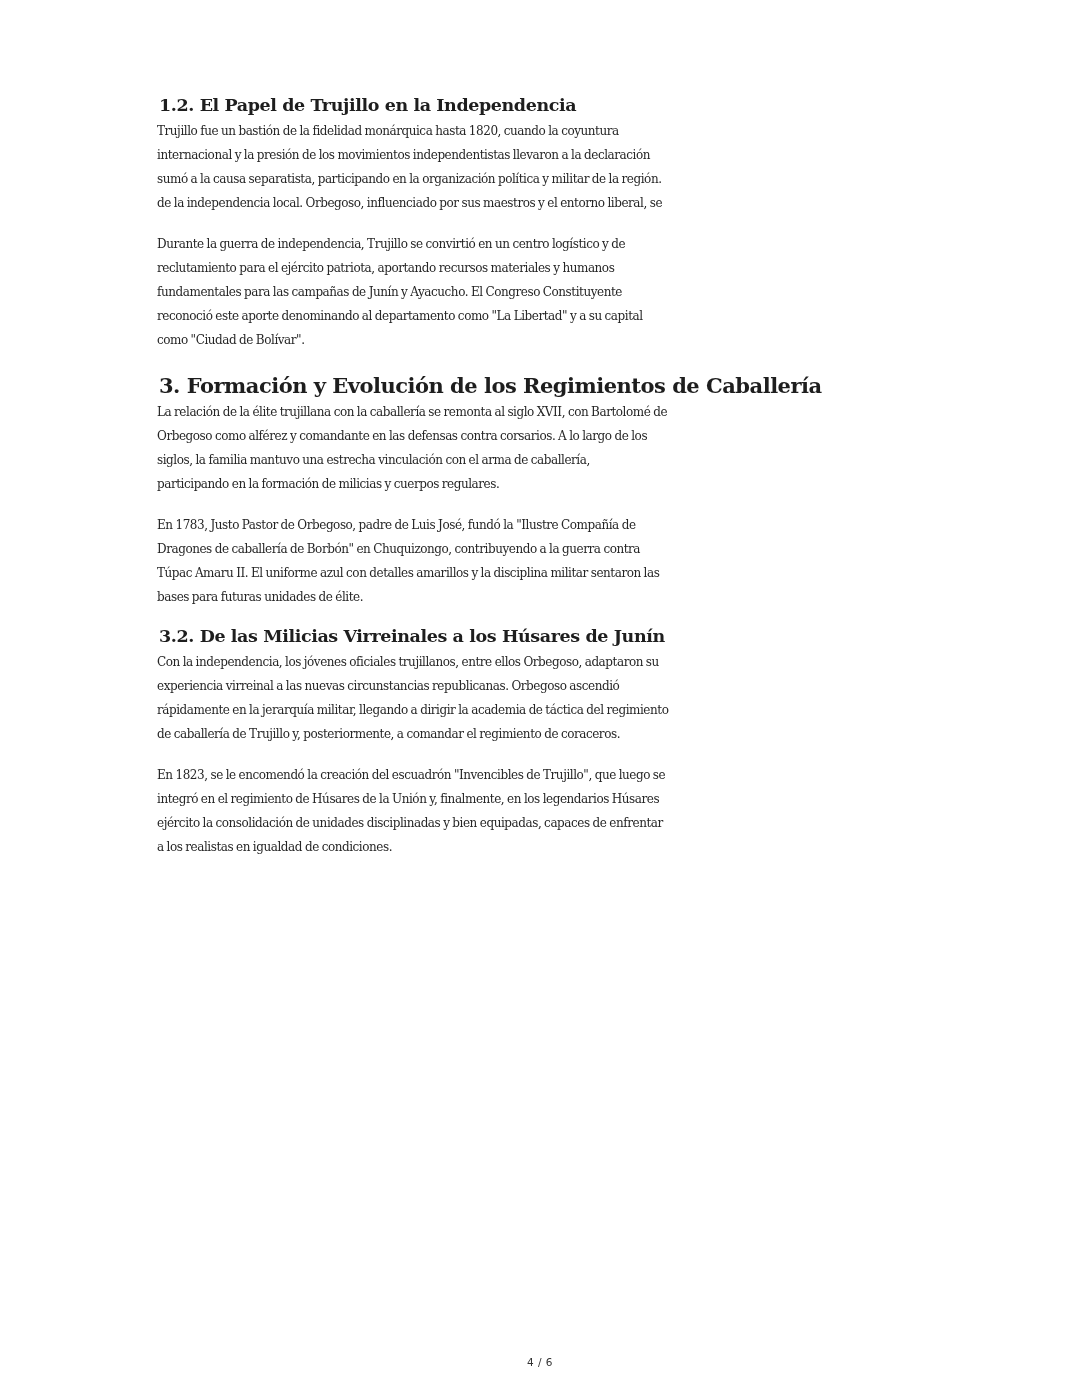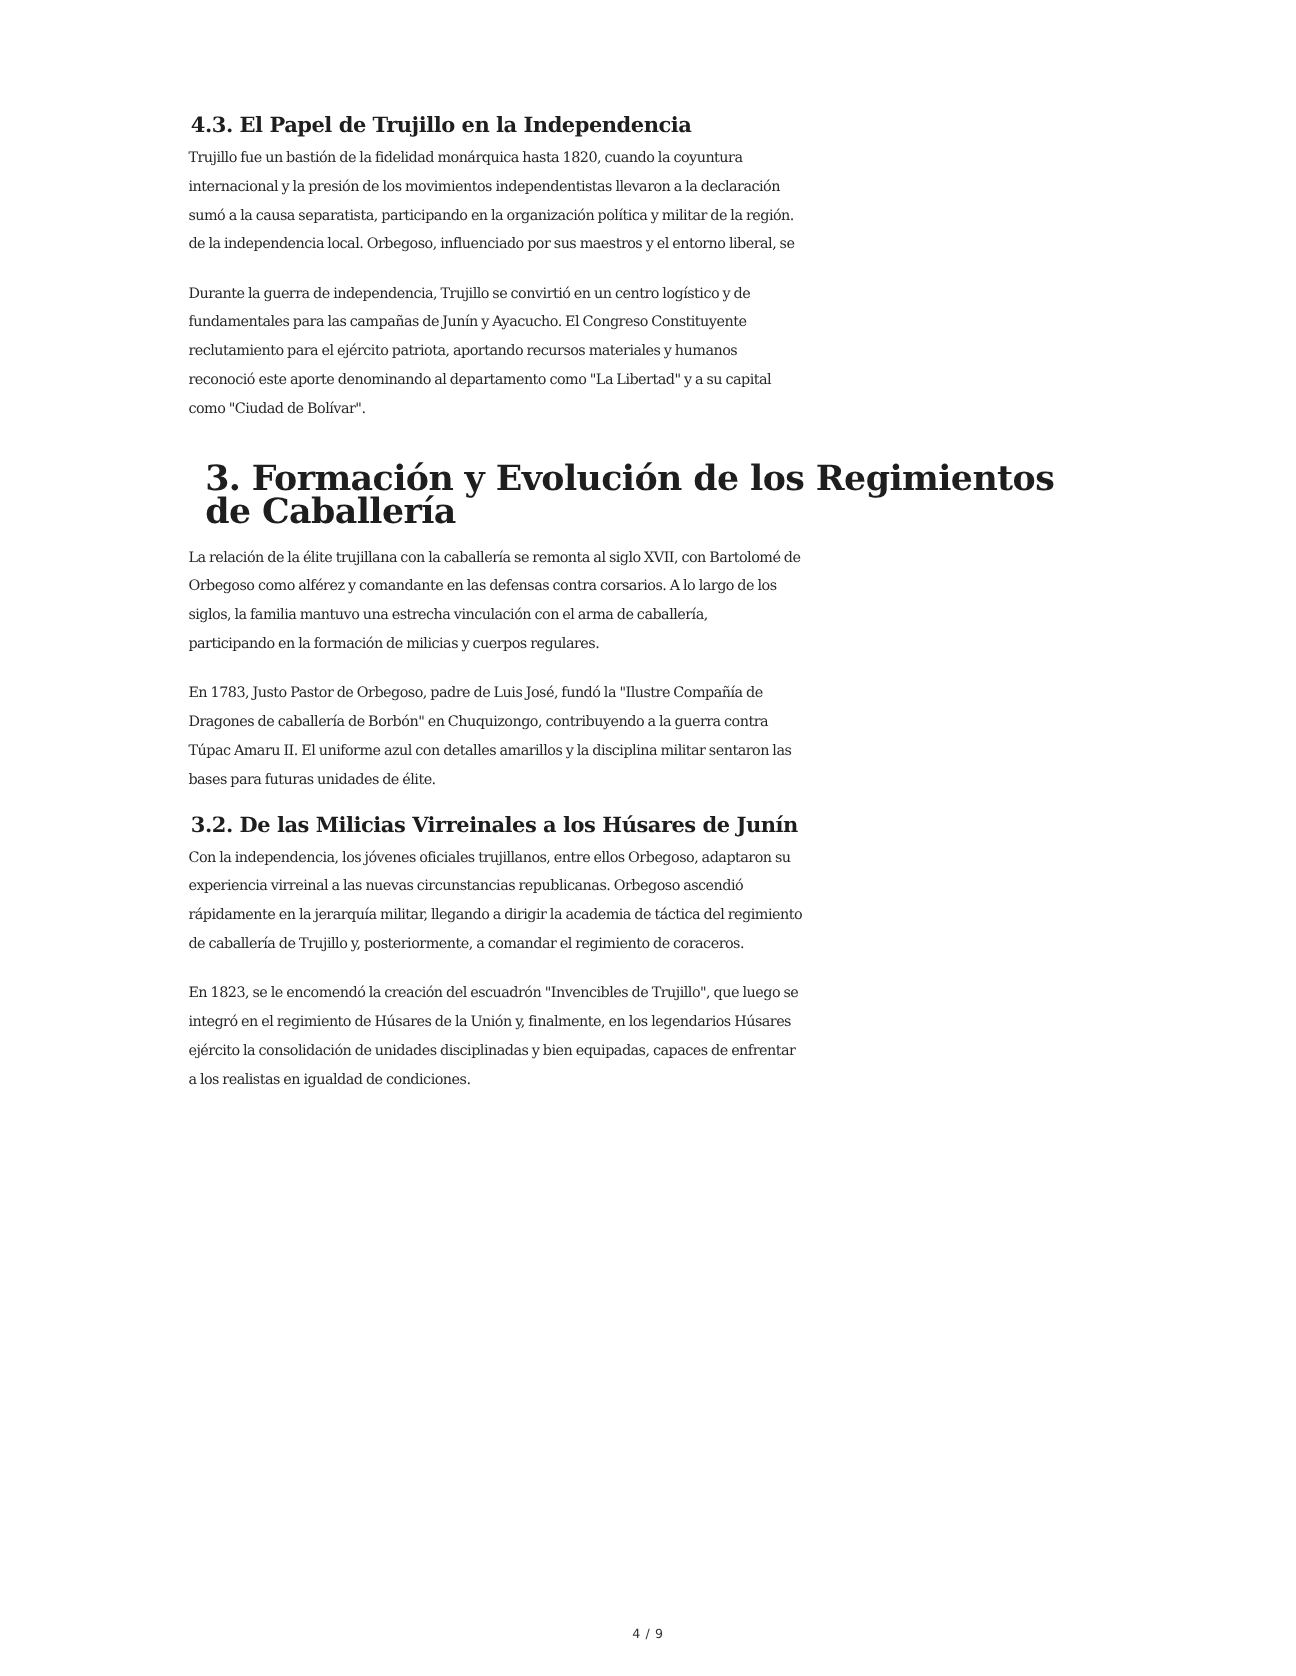--- a/index.html
+++ b/index.html
@@ -2,21 +2,21 @@
 <html><head>
   <meta charset="utf-8">
   <style>
     html, body { margin: 0; padding: 0; background: #ffffff; }
     body { width: 1080px; height: 1397px; position: relative; overflow: hidden; }
     .page {
       position: absolute; left: 157px; top: 92px; width: 780px;
       font-family: "DejaVu Serif", serif; color: #222222;
     }
     h2.section {
-      font-size: 29px; font-weight: bold; margin: 12px; line-height: 28px;
+      font-size: 21px; font-weight: bold; margin: 0; line-height: 28px;
       letter-spacing: -0.5px; color: #1e1e1e; padding-left: 2px;
     }
     h3.subsection {
       font-size: 17.5px; font-weight: bold; margin: 0; line-height: 27px;
       letter-spacing: -0.4px; color: #1e1e1e; padding-left: 2px;
     }
     p {
       margin: 0; font-size: 12px; line-height: 24px; letter-spacing: -0.45px;
       word-spacing: -0.5px; color: #262626;
     }
@@ -28,32 +28,32 @@
       position: absolute; left: 0; width: 1080px; top: 1356px; text-align: center;
       font-family: "DejaVu Sans", sans-serif; font-size: 10.5px; color: #333333;
       letter-spacing: 0.5px;
     }
   </style>
 </head>
 <body>
 
 <div class="page">
 
-  <h3 class="subsection">4.3. El Papel de Trujillo en la Independencia</h3>
+  <h3 class="subsection">1.2. El Papel de Trujillo en la Independencia</h3>
   <p>
     <span class="line">Trujillo fue un bastión de la fidelidad monárquica hasta 1820, cuando la coyuntura</span>
     <span class="line">internacional y la presión de los movimientos independentistas llevaron a la declaración</span>
     <span class="line">sumó a la causa separatista, participando en la organización política y militar de la región.</span>
     <span class="line">de la independencia local. Orbegoso, influenciado por sus maestros y el entorno liberal, se</span>
   </p>
   <div class="gap-para"></div>
   <p>
     <span class="line">Durante la guerra de independencia, Trujillo se convirtió en un centro logístico y de</span>
+    <span class="line">reclutamiento para el ejército patriota, aportando recursos materiales y humanos</span>
     <span class="line">fundamentales para las campañas de Junín y Ayacucho. El Congreso Constituyente</span>
-    <span class="line">reclutamiento para el ejército patriota, aportando recursos materiales y humanos</span>
     <span class="line">reconoció este aporte denominando al departamento como "La Libertad" y a su capital</span>
     <span class="line">como "Ciudad de Bolívar".</span>
   </p>
 
   <div class="gap-section"></div>
 
   <h2 class="section">3. Formación y Evolución de los Regimientos de Caballería</h2>
 
   <p>
     <span class="line">La relación de la élite trujillana con la caballería se remonta al siglo XVII, con Bartolomé de</span>
@@ -80,13 +80,13 @@
   </p>
   <div class="gap-para"></div>
   <p>
     <span class="line">En 1823, se le encomendó la creación del escuadrón "Invencibles de Trujillo", que luego se</span>
     <span class="line">integró en el regimiento de Húsares de la Unión y, finalmente, en los legendarios Húsares</span>
     <span class="line">ejército la consolidación de unidades disciplinadas y bien equipadas, capaces de enfrentar</span>
     <span class="line">a los realistas en igualdad de condiciones.</span>
   </p>
 </div>
 
-<div class="footer">4 / 9</div>
+<div class="footer">4 / 6</div>
 
 </body></html>

